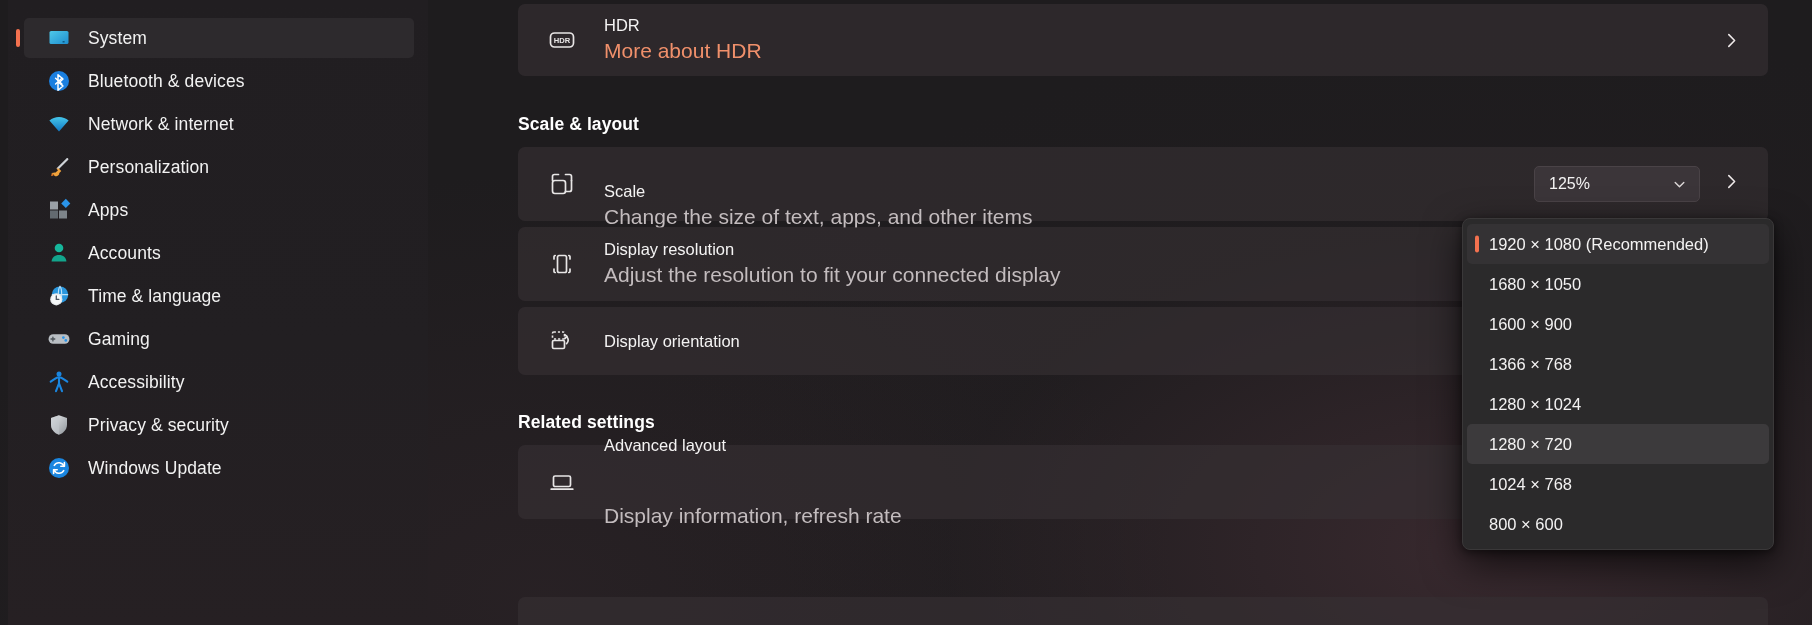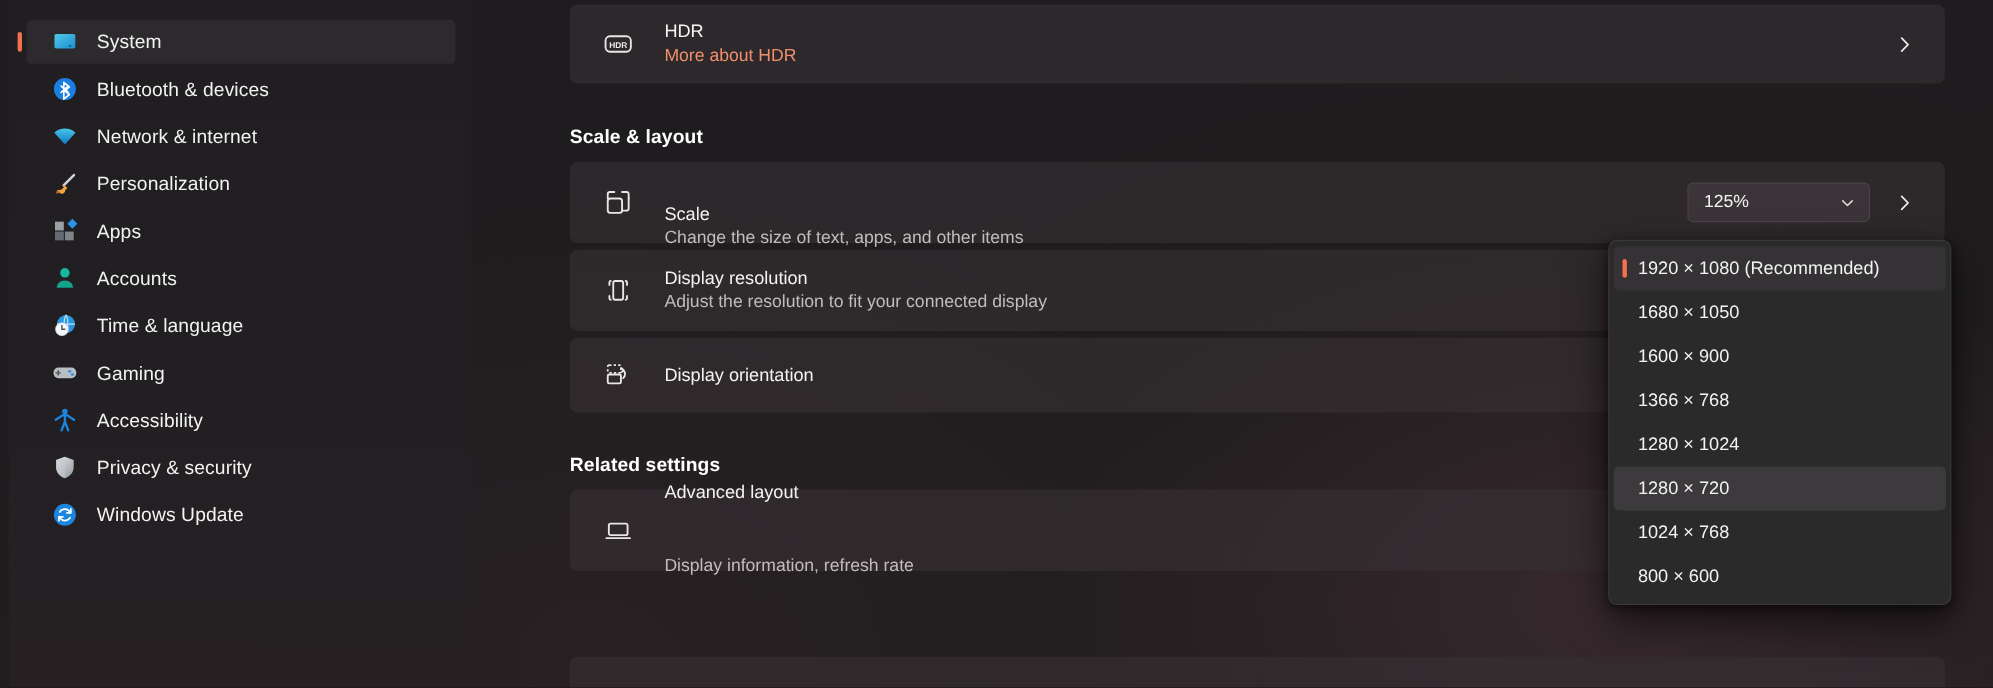--- a/index.html
+++ b/index.html
@@ -120,30 +120,29 @@
   .card-icon svg { display: block; }
 
   .card-text { flex: 1 1 auto; min-width: 0; }
   .card-title {
     font-size: 16.5px;
     color: #f4f3f3;
     line-height: 1.35;
     white-space: nowrap;
   }
   .card-sub {
-    font-size: 16px;
+    font-size: 21px;
     color: #c3bcbe;
     line-height: 1.4;
     white-space: nowrap;
   }
   .card-sub.link { color: #f0906b; }
 
   .card-right {
     display: flex;
-    align-items: center;
     gap: 16px;
     flex: 0 0 auto;
   }
 
   .chev-right {
     width: 30px;
     height: 30px;
     display: flex;
     align-items: center;
     justify-content: center;

